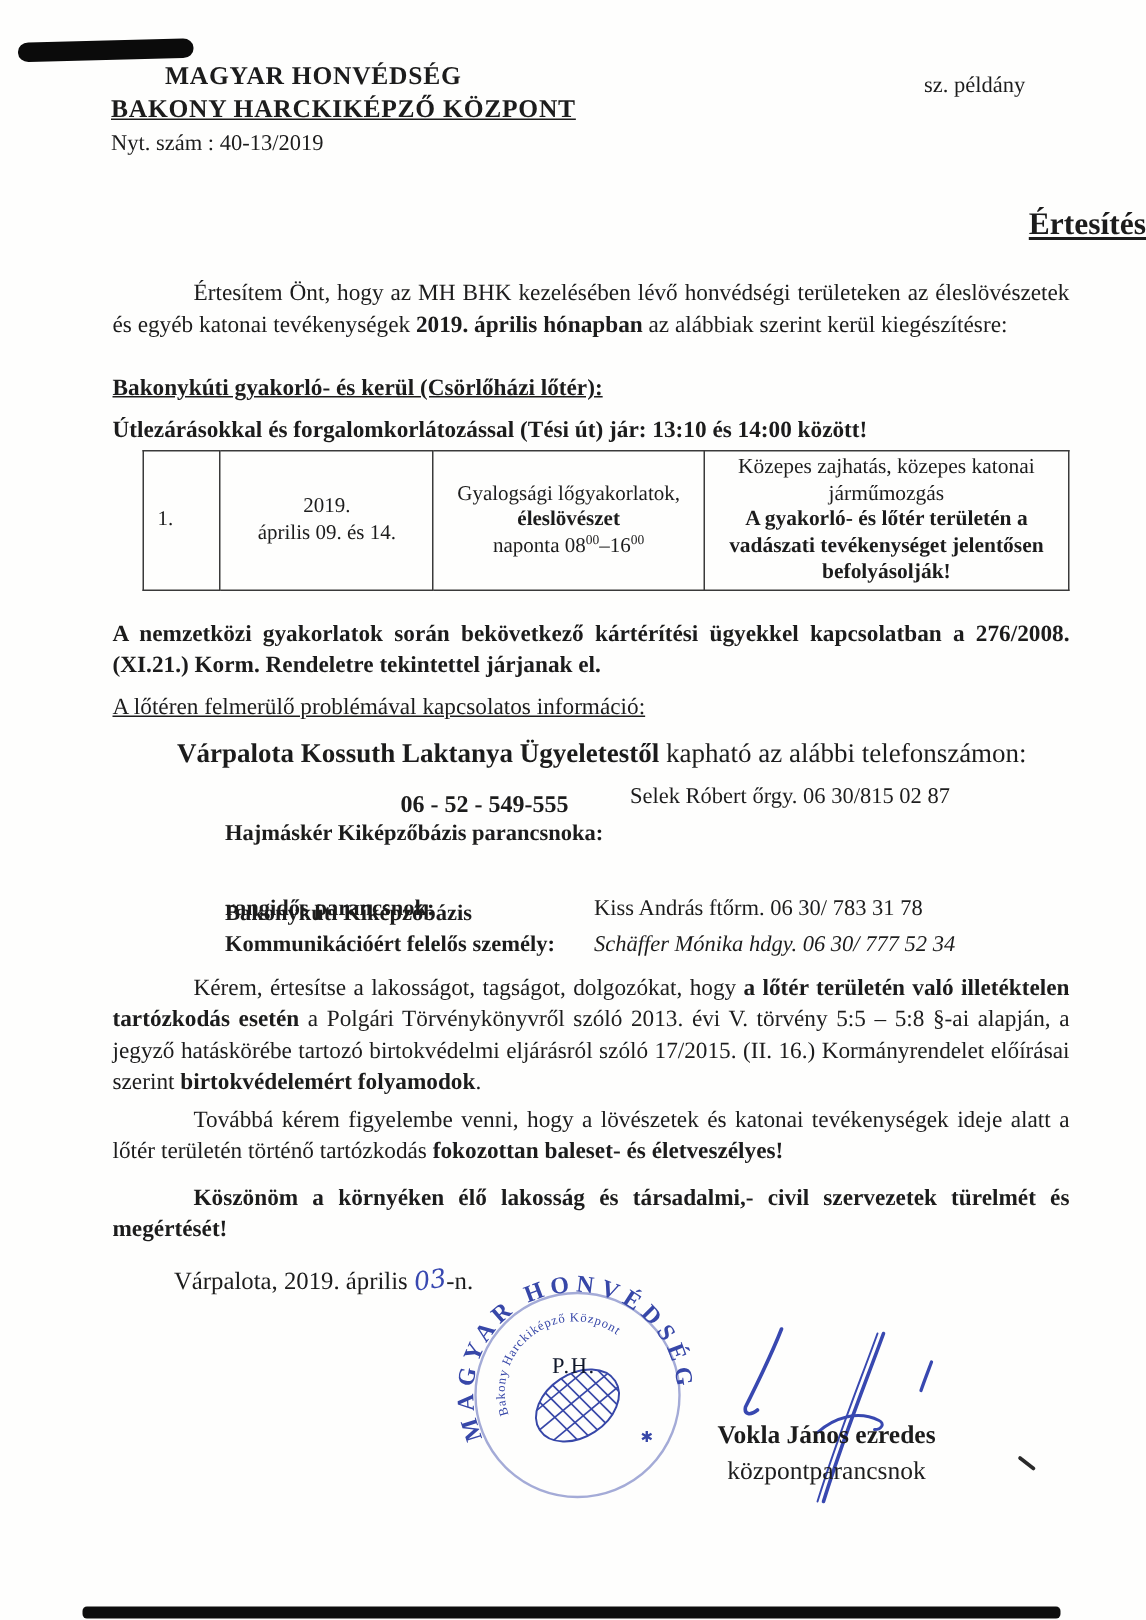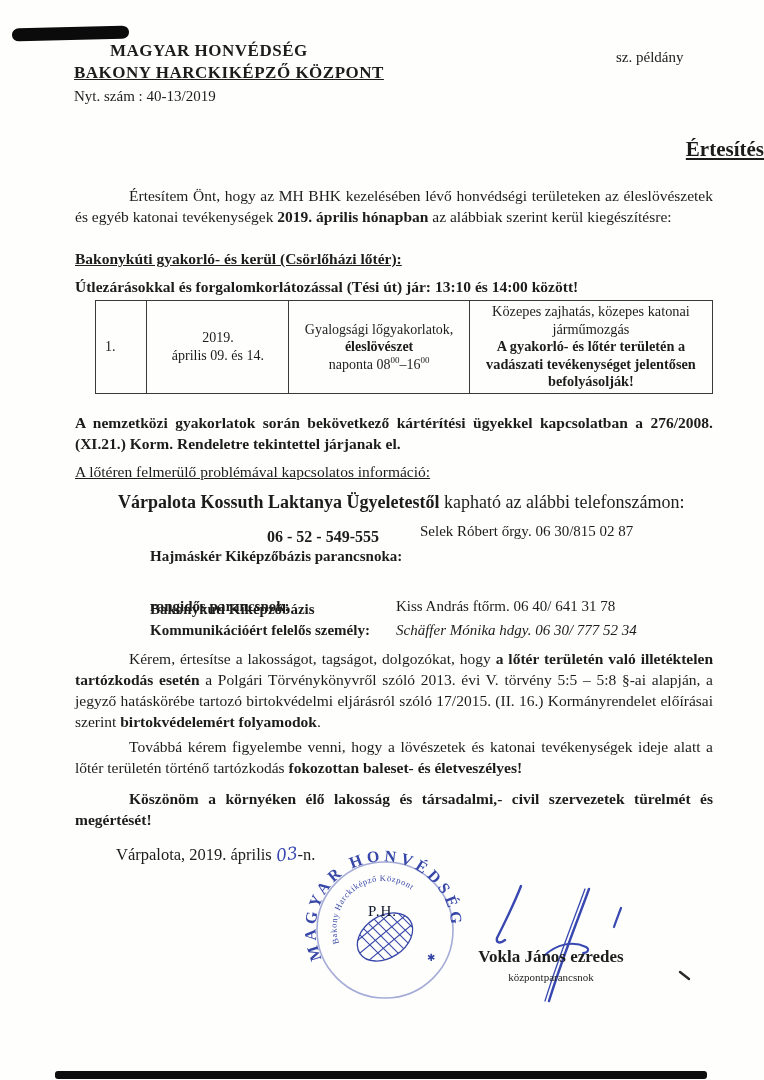--- a/index.html
+++ b/index.html
@@ -39,21 +39,21 @@
   #danger{top:736px;}
   #thanks{top:788px;}
   #dateline{left:116px;top:844px;font-size:16.5px;}
   #hand-day{color:#3848b0;font-style:italic;font-family:"DejaVu Serif",serif;
             display:inline-block;transform:rotate(-8deg);font-size:17px;}
   
   #stamp-svg{left:300px;top:845px;}
   #ph{left:368px;top:903px;font-size:15px;letter-spacing:1px;color:#0f172a;}
   #sig-svg{left:460px;top:860px;}
   #sig-name{left:420px;top:947px;width:262px;text-align:center;font-size:17px;}
-  #sig-rank{left:420px;top:971px;width:262px;text-align:center;font-size:11px;}
+  #sig-rank{left:420px;top:971px;width:262px;text-align:center;font-size:17px;}
   
   #art-top{left:12px;top:27px;width:117px;height:13px;background:#0b0b0b;border-radius:7px/6px;transform:rotate(-1.5deg);}
   #art-bottom{left:55px;top:1071px;width:652px;height:8px;background:#0e0e0e;border-radius:3px;}
 </style>
 </head>
 <body>
 
 <div id="page">
 
   <div id="art-top" class="abs"></div>
@@ -101,21 +101,21 @@
 
   <div id="contact-intro" class="abs">
     <span class="b">Várpalota Kossuth Laktanya Ügyeletestől</span><span> kapható az alábbi telefonszámon:</span>
   </div>
   <div id="phone-main" class="abs b">06 - 52 - 549-555</div>
 
   <div class="abs c-label b" style="top:548px;">Hajmáskér Kiképzőbázis parancsnoka:</div>
   <div class="abs c-value" style="top:523px;margin-left:24px;">Selek Róbert őrgy. 06 30/815 02 87</div>
   <div class="abs c-label b" style="top:601px;text-align:center;">Bakonykúti Kiképzőbázis</div>
   <div class="abs c-label b" style="top:598px;">rangidős parancsnok:</div>
-  <div class="abs c-value" style="top:598px;">Kiss András ftőrm.   06 40/ 641 31 78</div>
+  <div class="abs c-value" style="top:598px;">Kiss András ftőrm.   06 30/ 783 31 78</div>
   <div class="abs c-label b" style="top:622px;">Kommunikációért felelős személy:</div>
   <div class="abs c-value" style="top:622px;font-style:italic;">Schäffer Mónika hdgy. 06 30/ 777 52 34</div>
 
   <div id="trespass" class="abs body-par just indent">
     <span>Kérem, értesítse a lakosságot, tagságot, dolgozókat, hogy </span><span class="b">a lőtér területén való illetéktelen tartózkodás esetén</span><span> a Polgári Törvénykönyvről szóló 2013. évi V. törvény 5:5 – 5:8 §-ai alapján, a jegyző hatáskörébe tartozó birtokvédelmi eljárásról szóló 17/2015. (II. 16.) Kormányrendelet előírásai szerint </span><span class="b">birtokvédelemért folyamodok</span><span>.</span>
   </div>
 
   <div id="thanks" class="abs body-par just indent b">Köszönöm a környéken élő lakosság és társadalmi,- civil szervezetek türelmét és megértését!</div>
 
   <div id="danger" class="abs body-par just indent">

